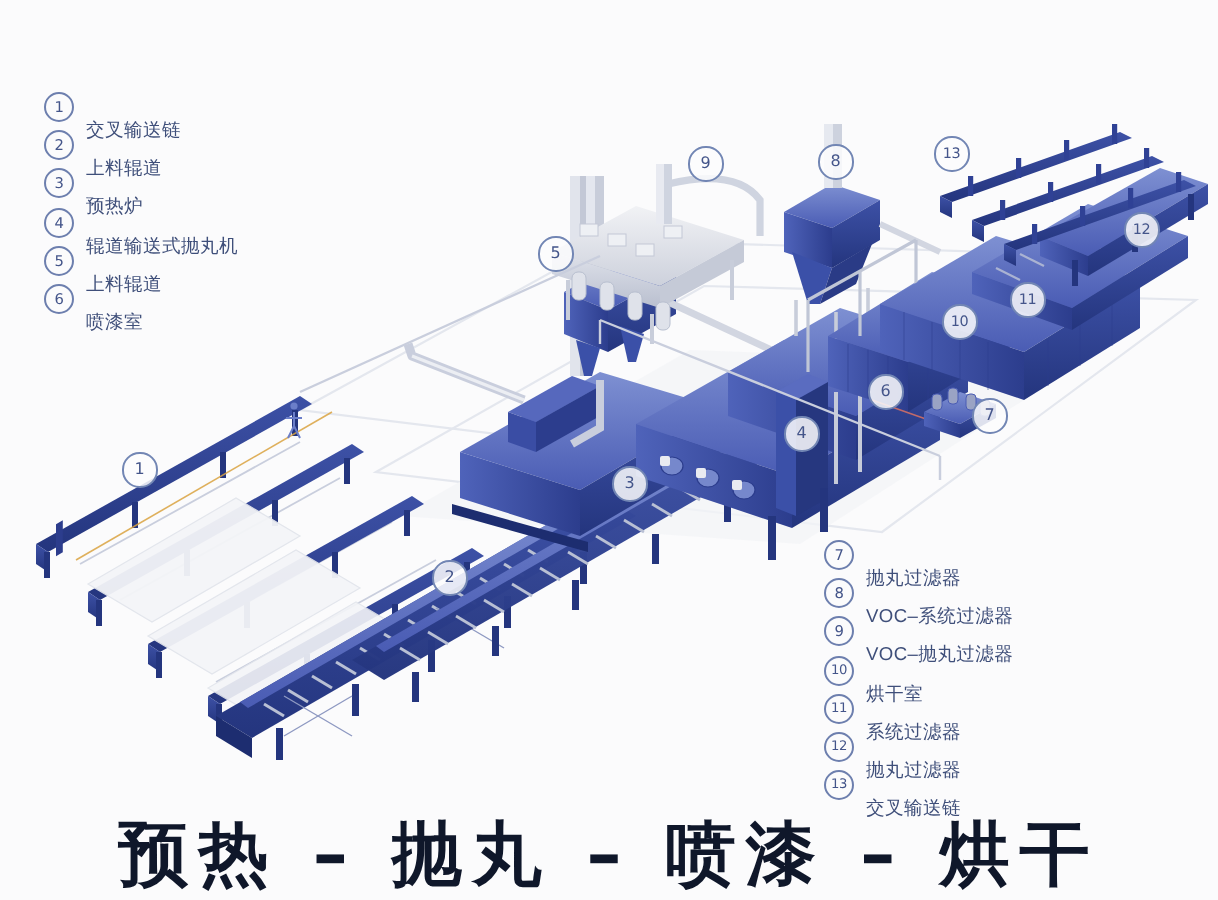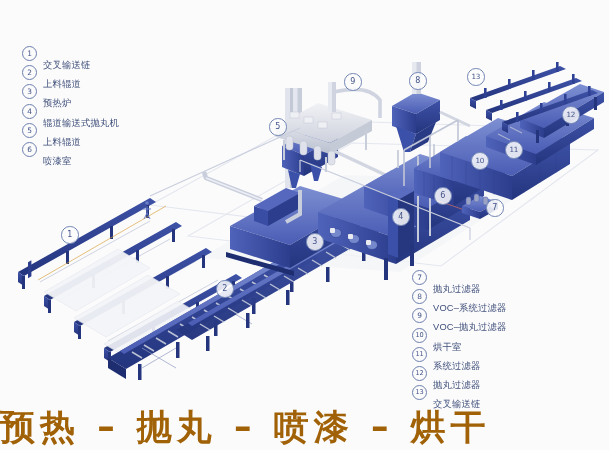--- a/index.html
+++ b/index.html
@@ -34,21 +34,21 @@
     position:absolute;width:15.5px;height:15.5px;border-radius:50%;
     border:0.9px solid #7286b4;background:rgba(252,252,253,0.86);
     color:#44558a;font-size:8px;line-height:15.5px;text-align:center;
     font-family:"DejaVu Sans",sans-serif;letter-spacing:-0.2px;
   }
   .callout.wide{font-size:7.2px;}
 
   
   #title{
     position:absolute;left:0;right:0;top:404px;
-    color:#a16207;
+    text-align:center;color:#0f172a;
     font-size:35px;font-weight:bold;letter-spacing:5px;
     font-family:"DejaVu Sans","Liberation Sans",sans-serif;
   }
   #artwork{position:absolute;inset:0;}
 </style>
 </head>
 <body>
 
 <div id="stage">
 

